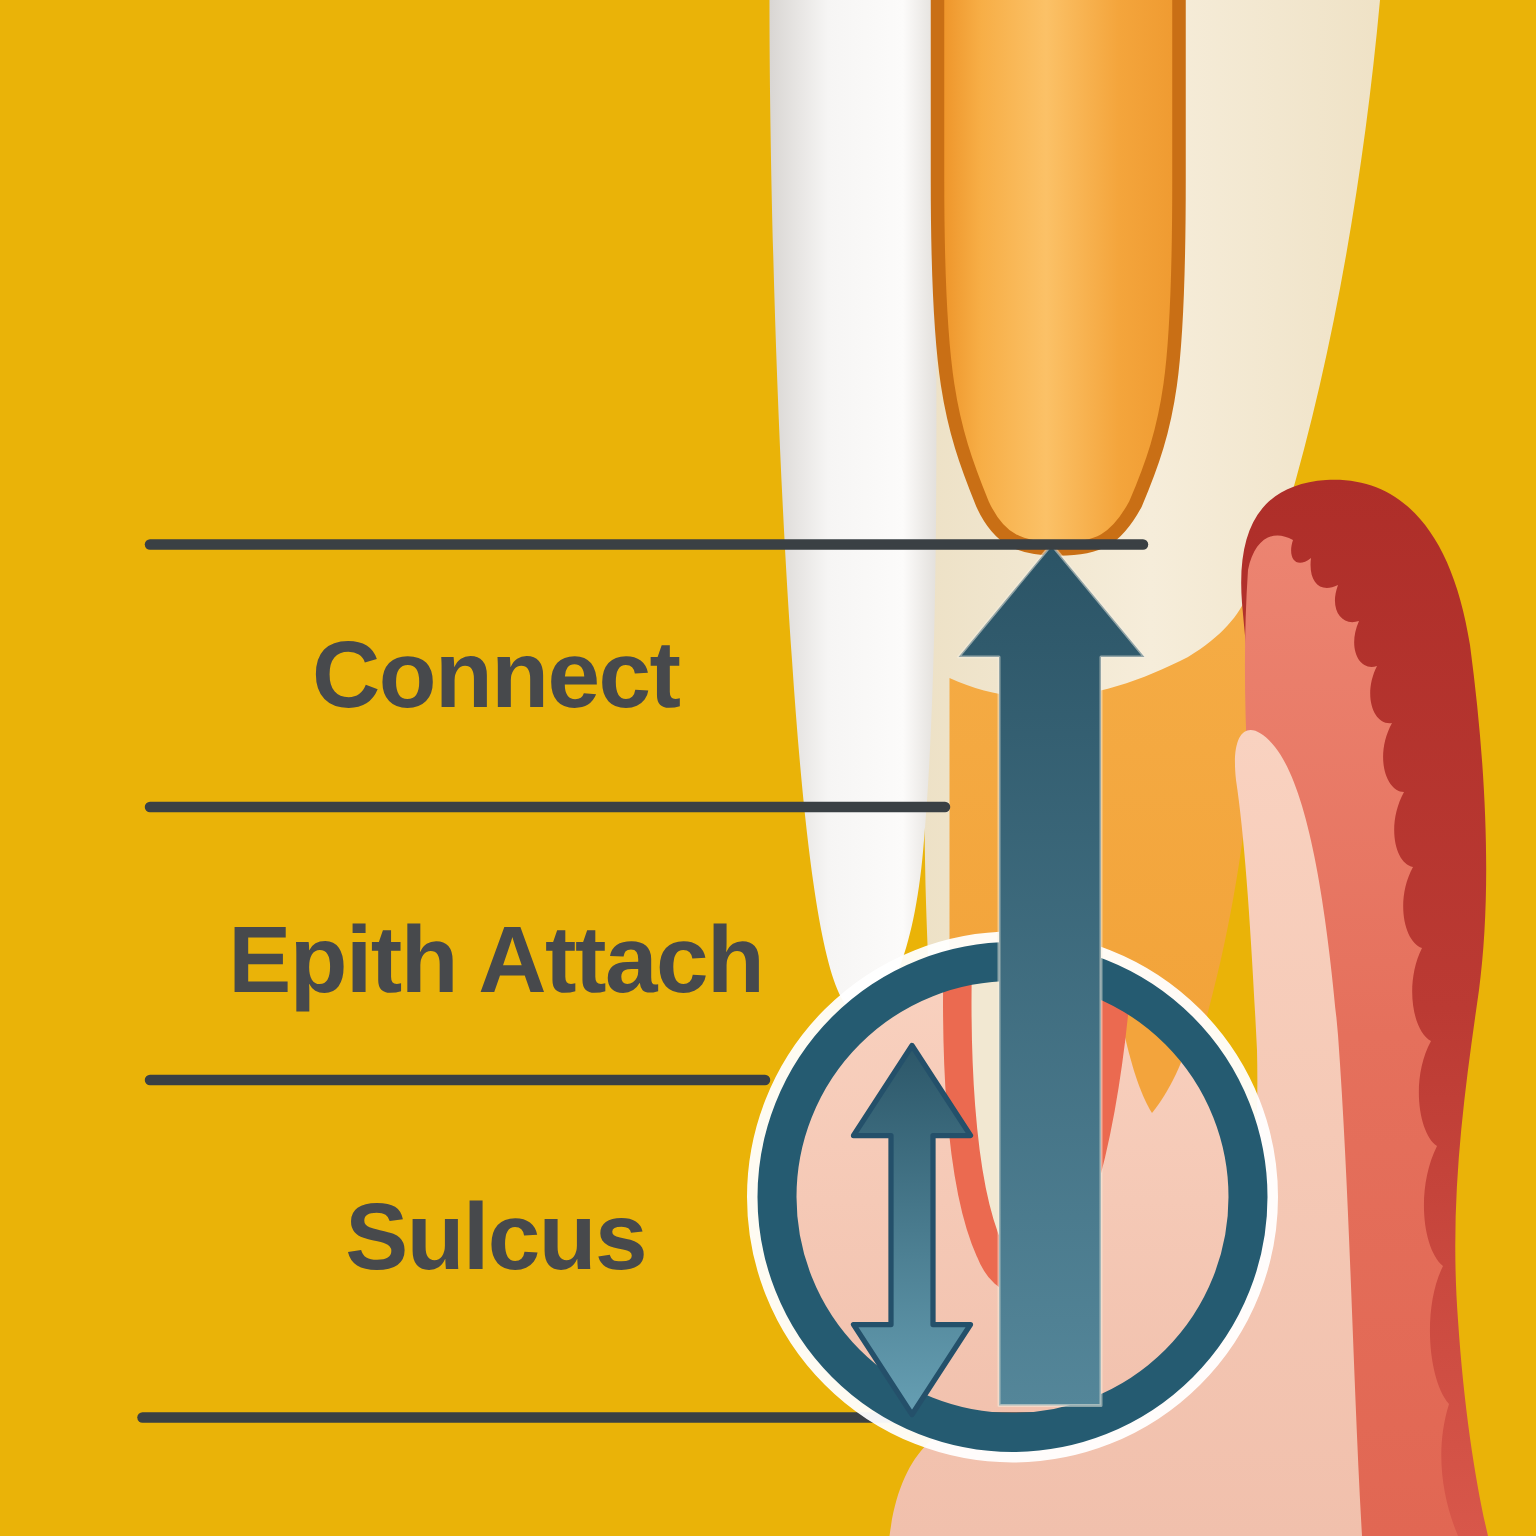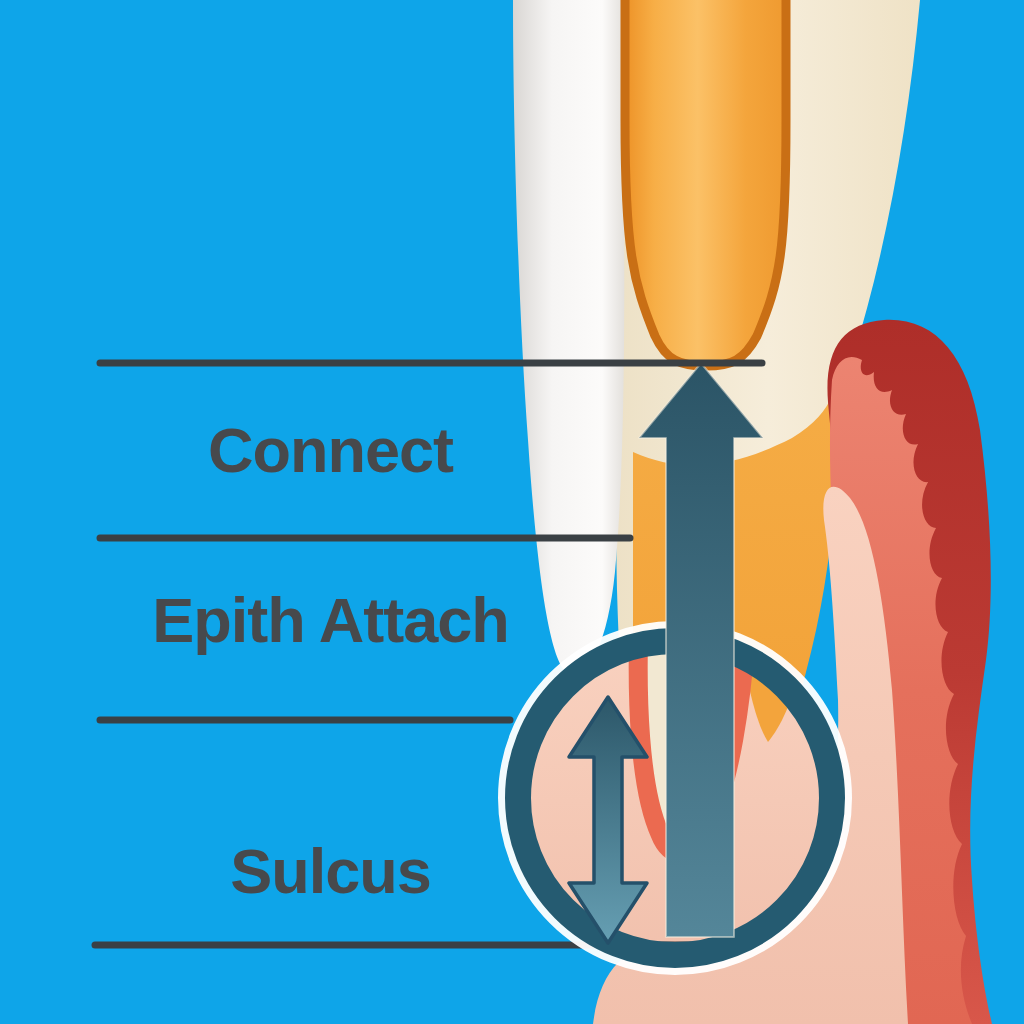--- a/index.html
+++ b/index.html
@@ -1,30 +1,30 @@
 <!DOCTYPE html>
 <html><head>
 <meta charset="utf-8">
 <style>
   html,body{margin:0;padding:0;background:#ffffff;}
   .stage{
     position:relative;width:1024px;height:1024px;overflow:hidden;
-    background:#0ea5e9;
+    background:#eab308;
     font-family:"Liberation Sans","DejaVu Sans",sans-serif;
   }
   .stage svg{position:absolute;left:0;top:0;}
   .band{
     position:absolute;left:58px;width:545px;
     display:flex;flex-direction:column;align-items:center;justify-content:center;
     color:#47494C;font-weight:bold;font-size:63px;line-height:86px;
     letter-spacing:-1px;text-align:center;
   }
   #band-connect{top:363px;height:174px;}
-  #band-epith{top:534px;height:172px;justify-content:center;}
-  #band-sulcus{top:776px;height:190px;}
+  #band-epith{top:554px;height:172px;justify-content:center;}
+  #band-sulcus{top:730px;height:190px;}
 </style>
 </head>
 <body>
 
 <div class="stage">
 
 <svg width="1024" height="1024" viewBox="0 0 1024 1024">
   <defs>
     <linearGradient id="pulpGrad" x1="0" y1="0" x2="1" y2="0">
       <stop offset="0" stop-color="#ED9227"></stop>

